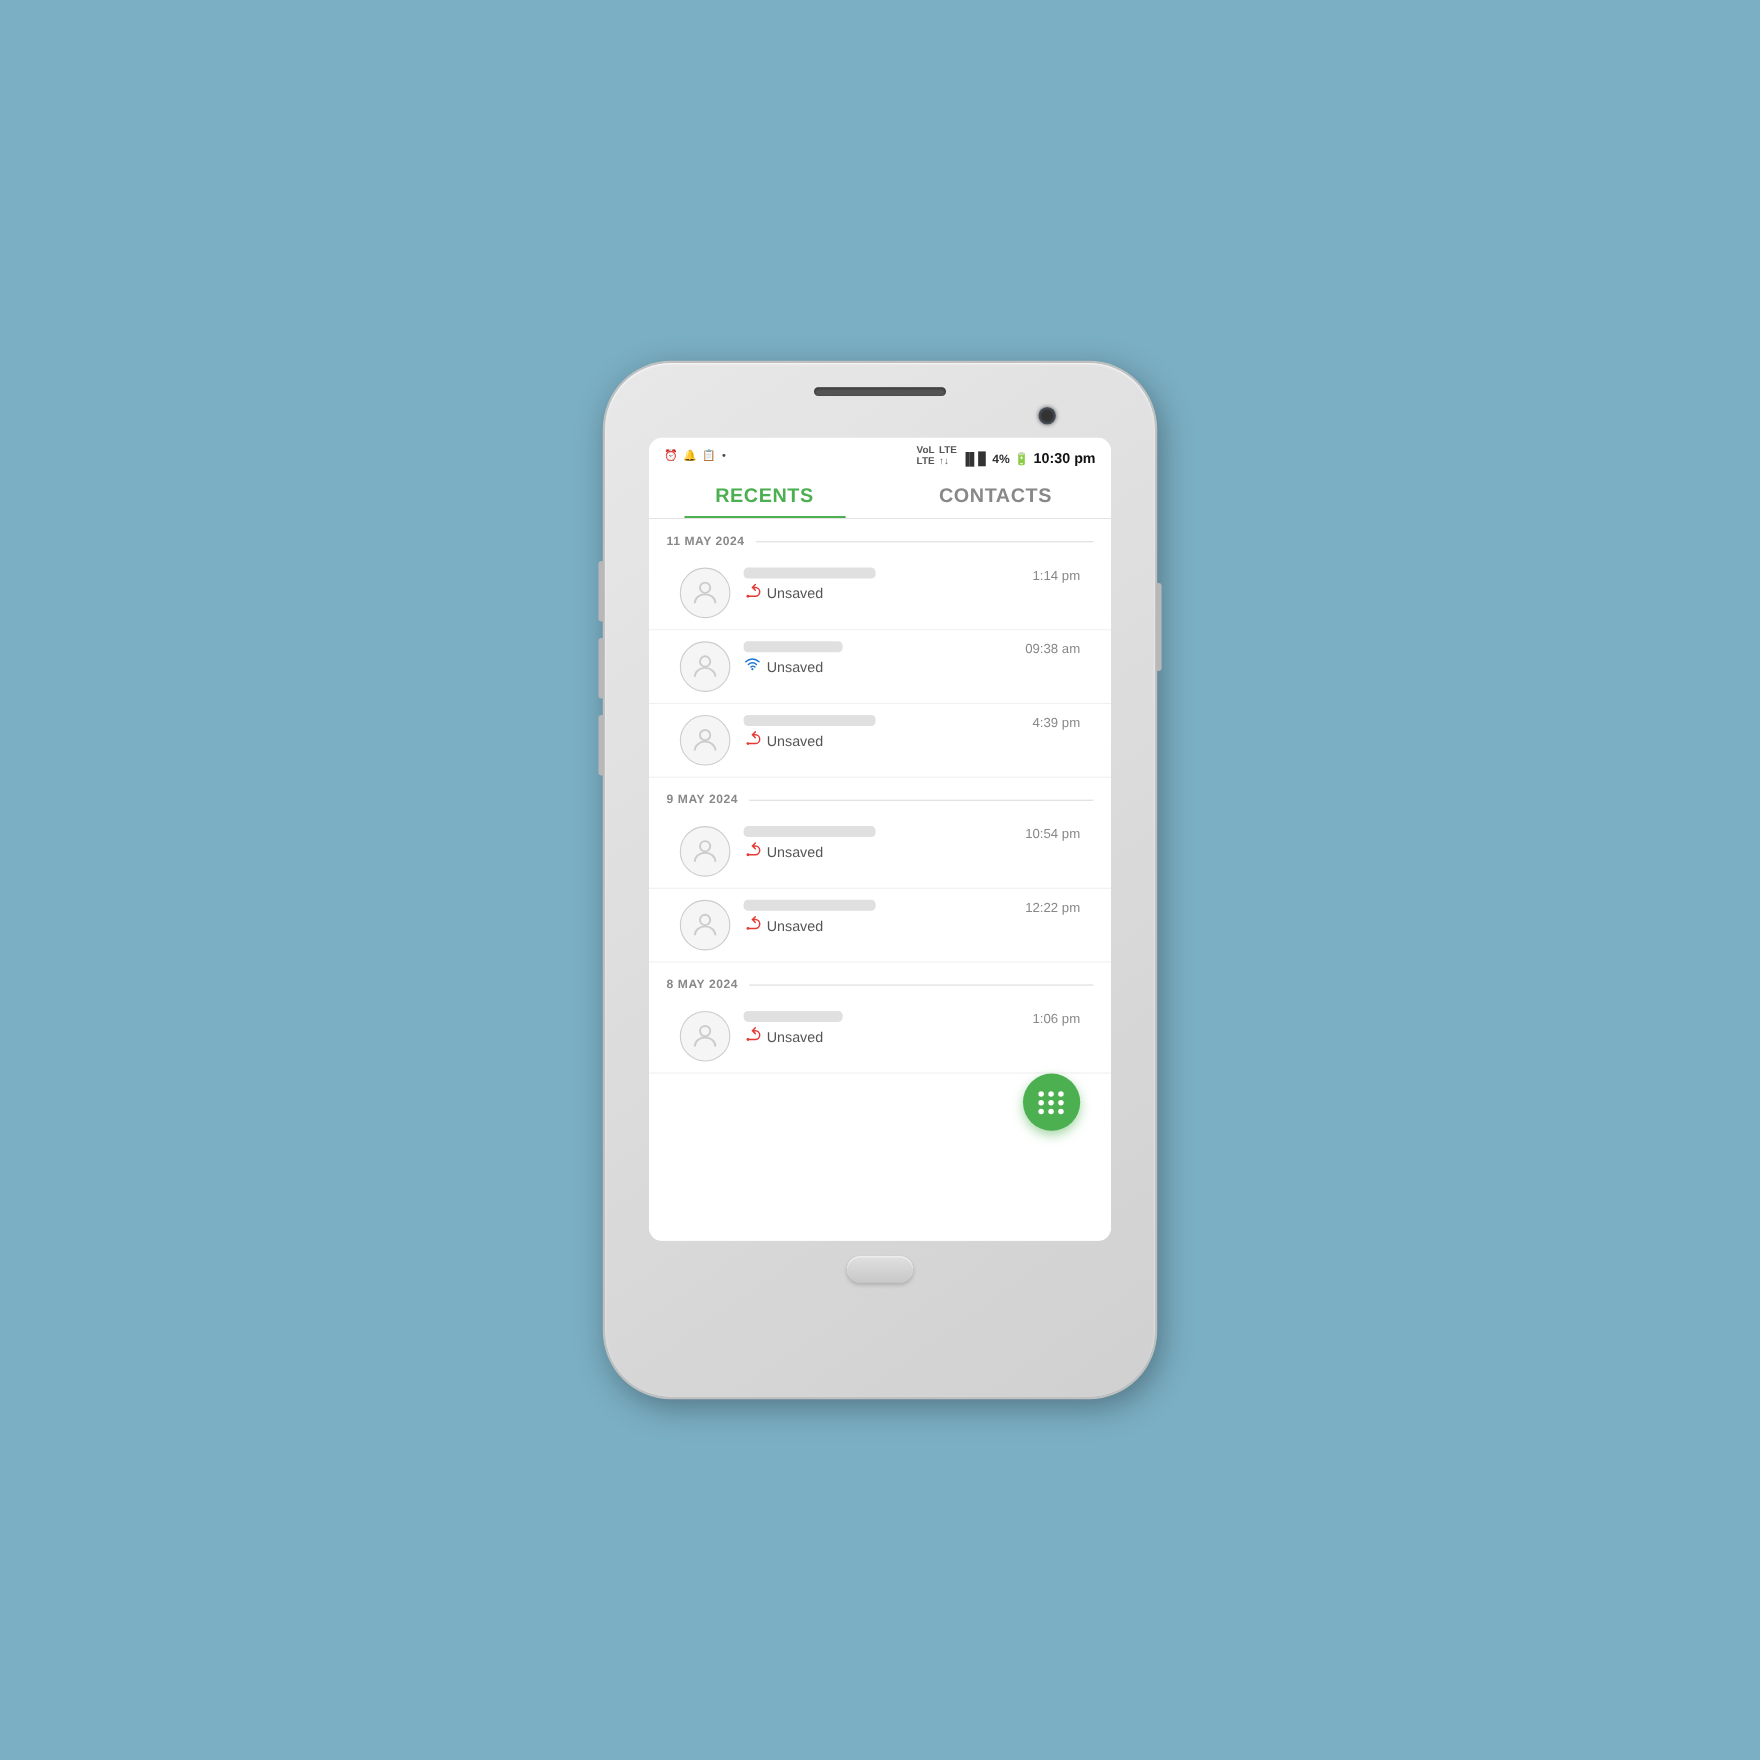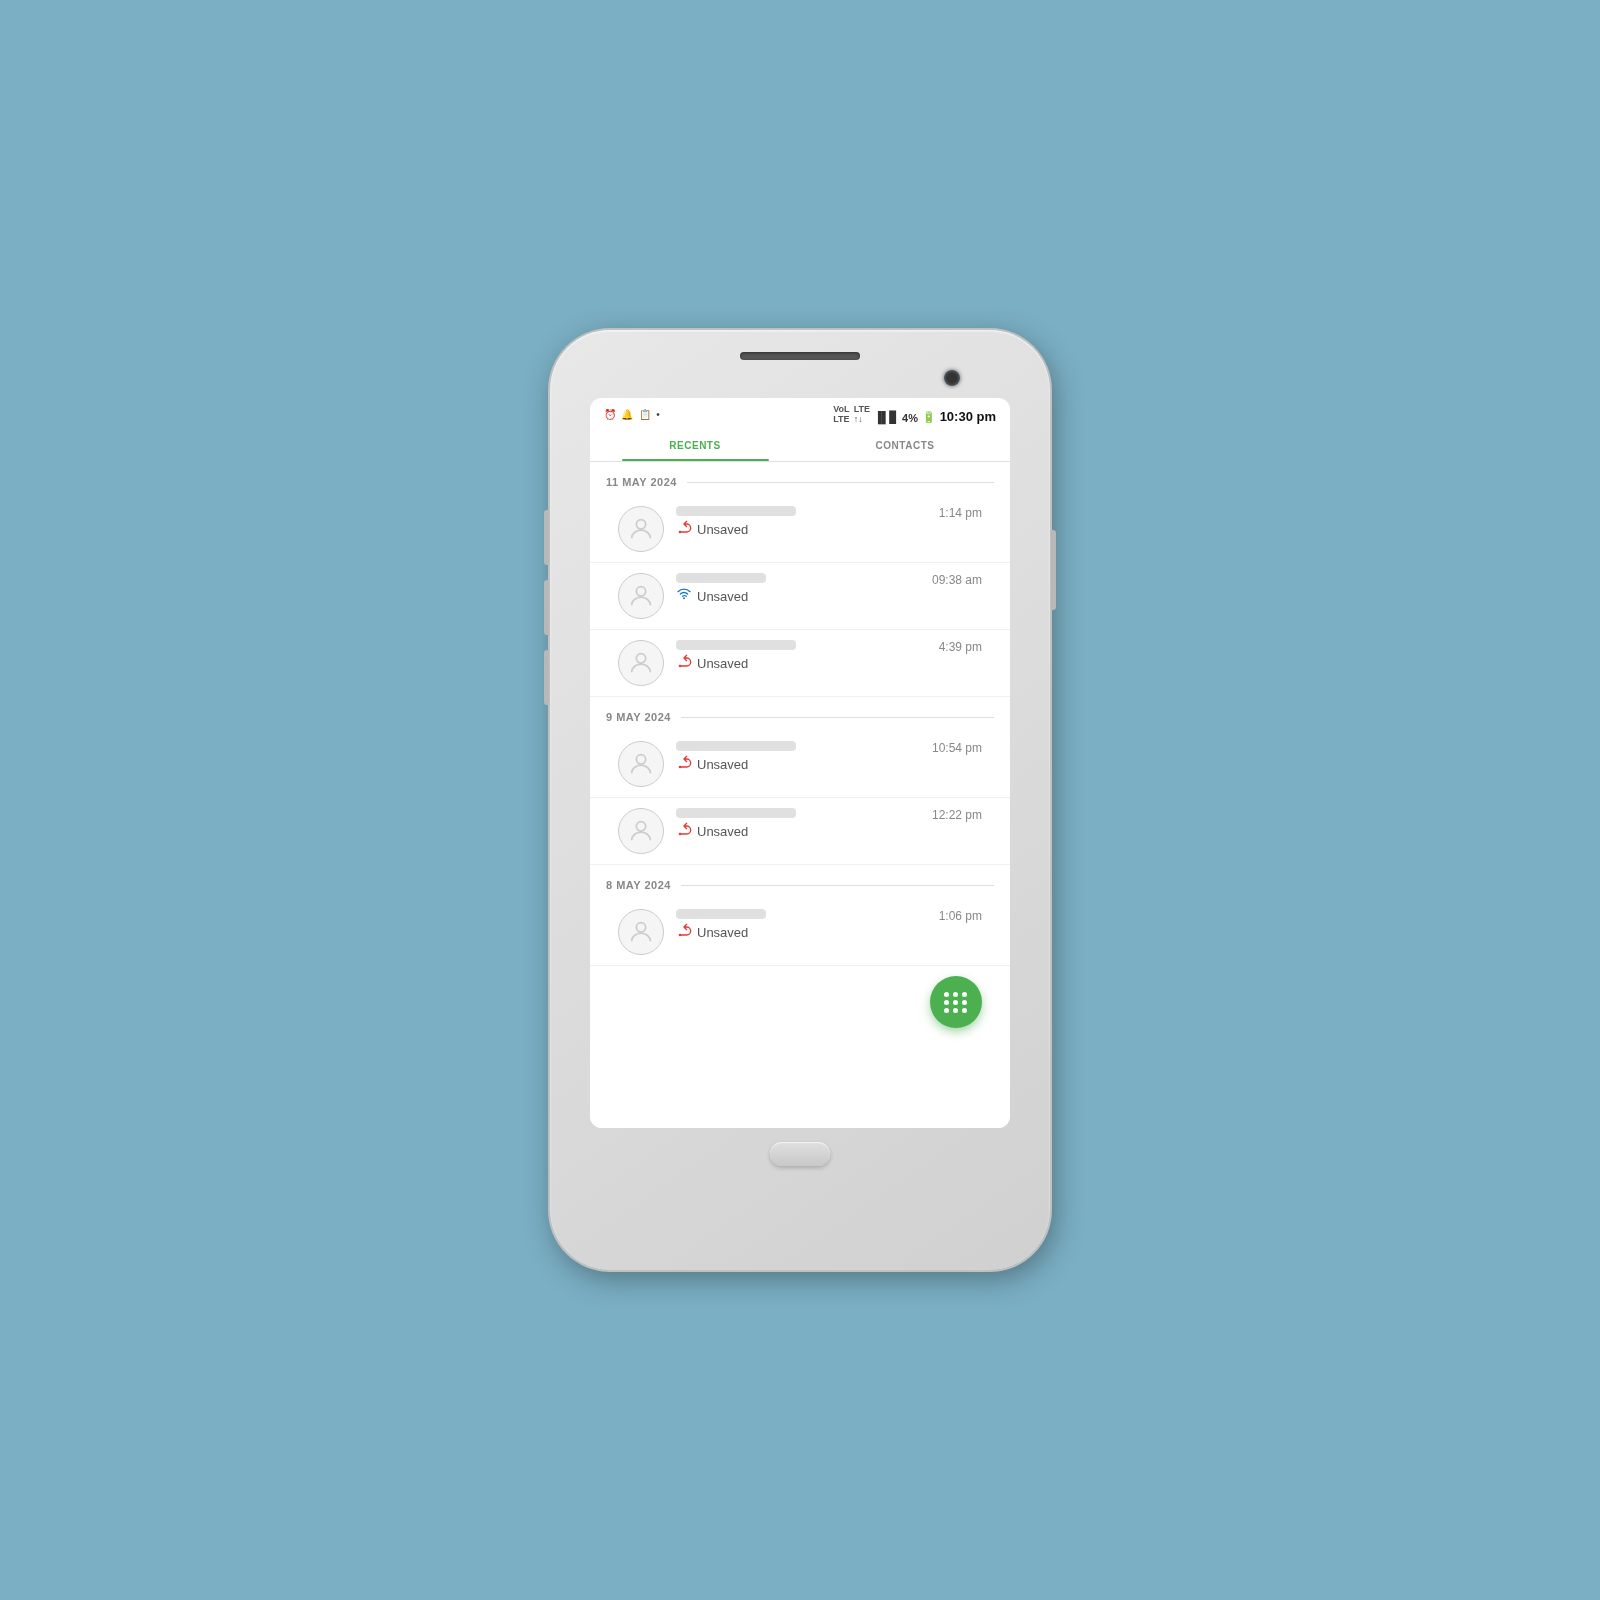--- a/index.html
+++ b/index.html
@@ -183,21 +183,21 @@
     .tabs {
       display: flex;
       border-bottom: 1px solid #e0e0e0;
       flex-shrink: 0;
     }
 
     .tab {
       flex: 1;
       text-align: center;
       padding: 12px 0 10px;
-      font-size: 10px;
+      font-size: 18px;
       font-weight: 600;
       letter-spacing: 0.5px;
       cursor: pointer;
       position: relative;
       color: #888;
     }
 
     .tab.active {
       color: #4caf50;
     }

